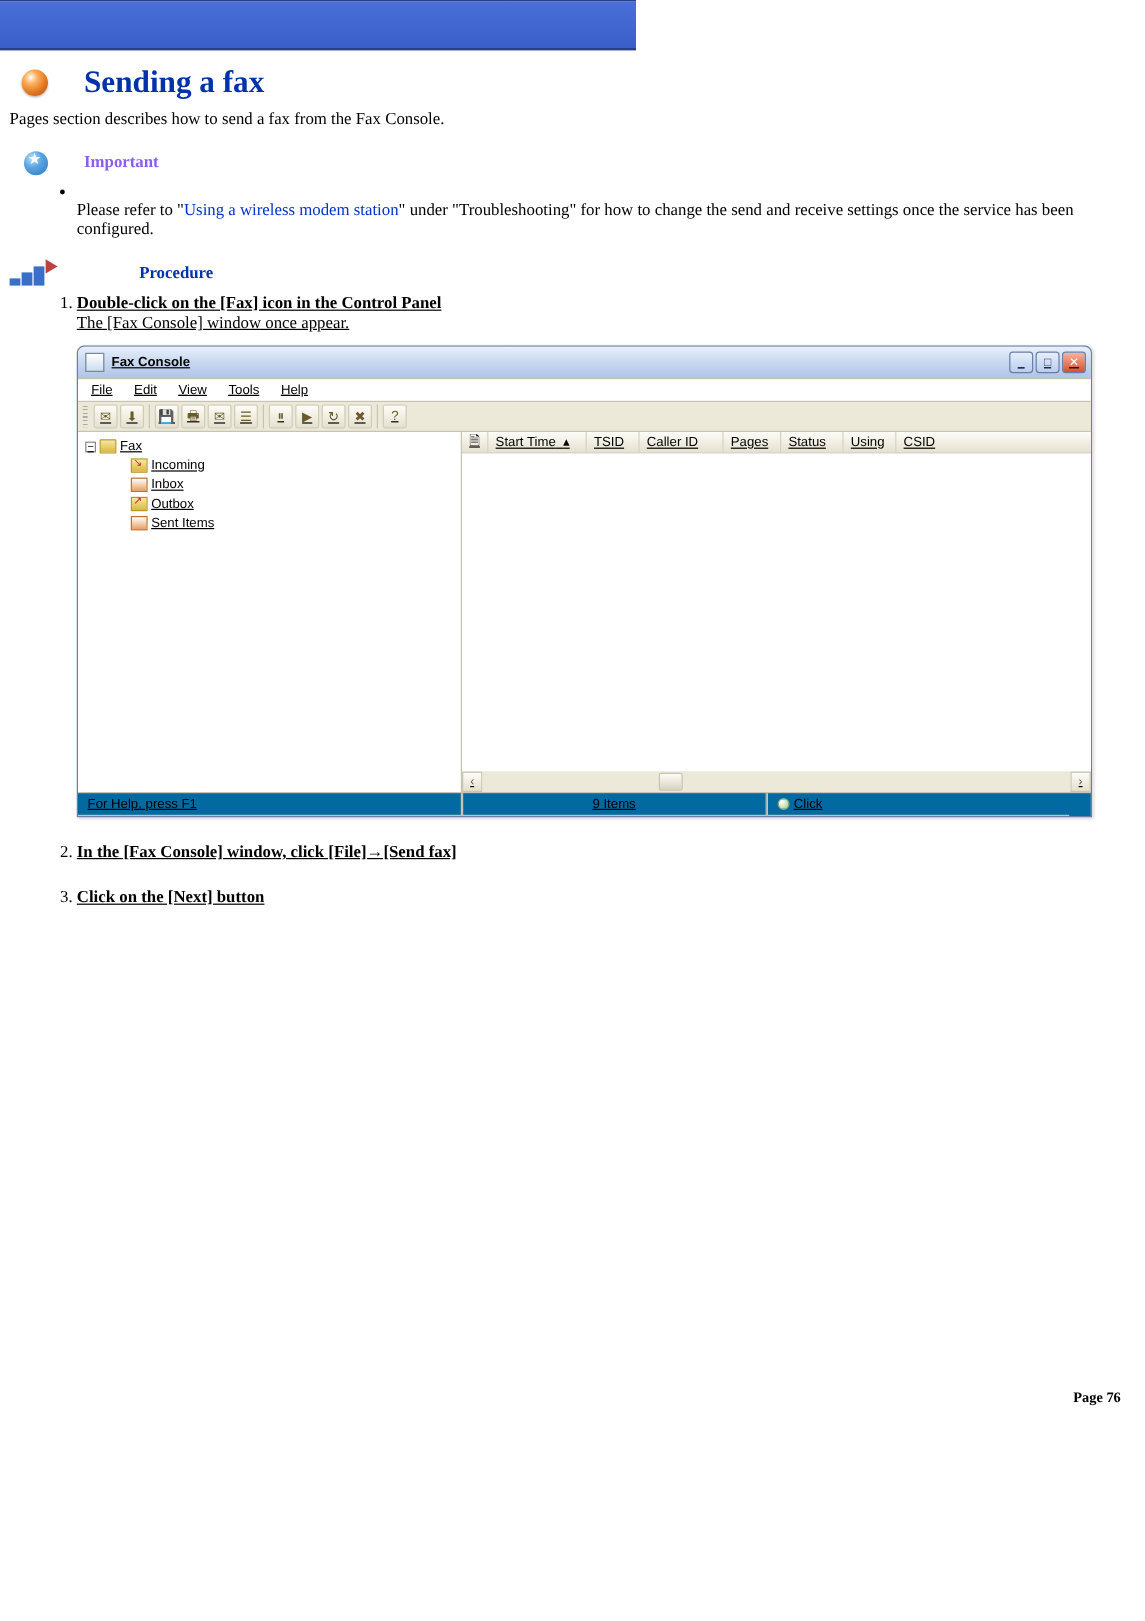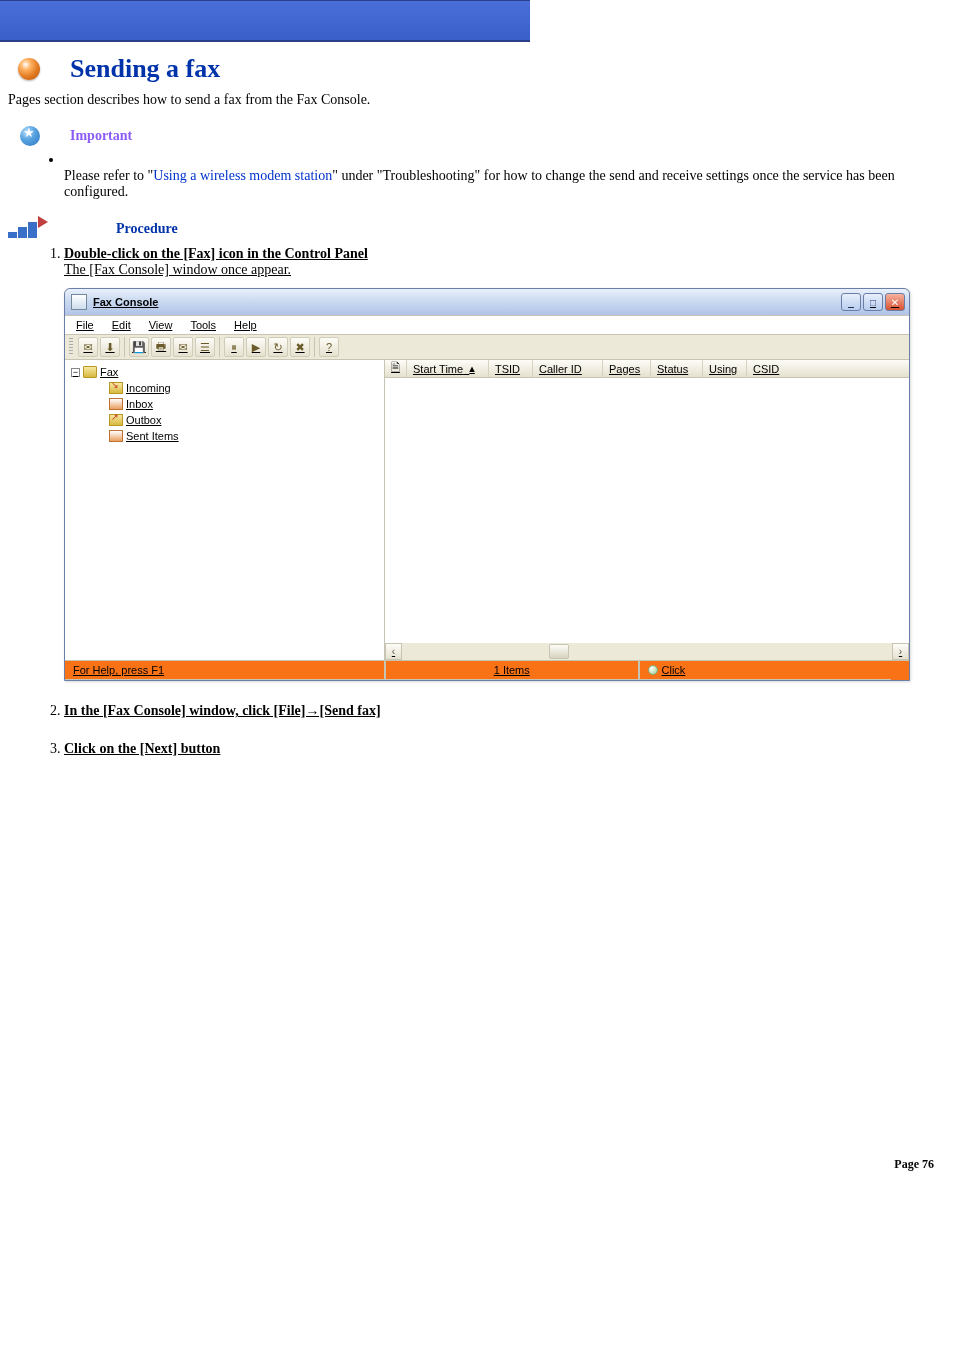--- a/index.html
+++ b/index.html
@@ -243,21 +243,21 @@
     background: linear-gradient(#fdfcf7,#e5e1cf);
     border:1px solid #c8c4b4;
     display:flex; align-items:center; justify-content:center;
     font-size:10px; color:#555;
   }
   .hs-track { flex:1; background:#ece9d8; position:relative; }
   .hs-thumb { position:absolute; left:30%; width:20px; top:1px; bottom:1px; background:linear-gradient(#fdfcf7,#d8d4c0); border:1px solid #c8c4b4; border-radius:2px; }
   .fw-status {
     display: flex;
     border-top: 1px solid #c8c4b4;
-    background: #f97316;
+    background: #0369a1;
     height: 20px;
     align-items: center;
   }
   .status-cell {
     padding: 0 8px;
     border:1px solid #c8c4b4;
     border-top:none;
     height:100%;
     display:flex; align-items:center; gap:4px;
   }
@@ -422,21 +422,21 @@
             <div class="hs-btn">‹</div>
             <div class="hs-track">
                 <div class="hs-thumb"></div>
               </div>
             <div class="hs-btn">›</div>
           </div>
         </div>
       </div>
       <div class="fw-status">
         <div class="status-cell left">For Help, press F1</div>
-        <div class="status-cell mid">1 Items</div>
+        <div class="status-cell mid">9 Items</div>
         <div class="status-cell right">
           <span class="ready-icon"></span>
           <span>Click</span>
         </div>
         <div class="grip-corner"></div>
       </div>
     </div>
   </li>
 
   <li>

